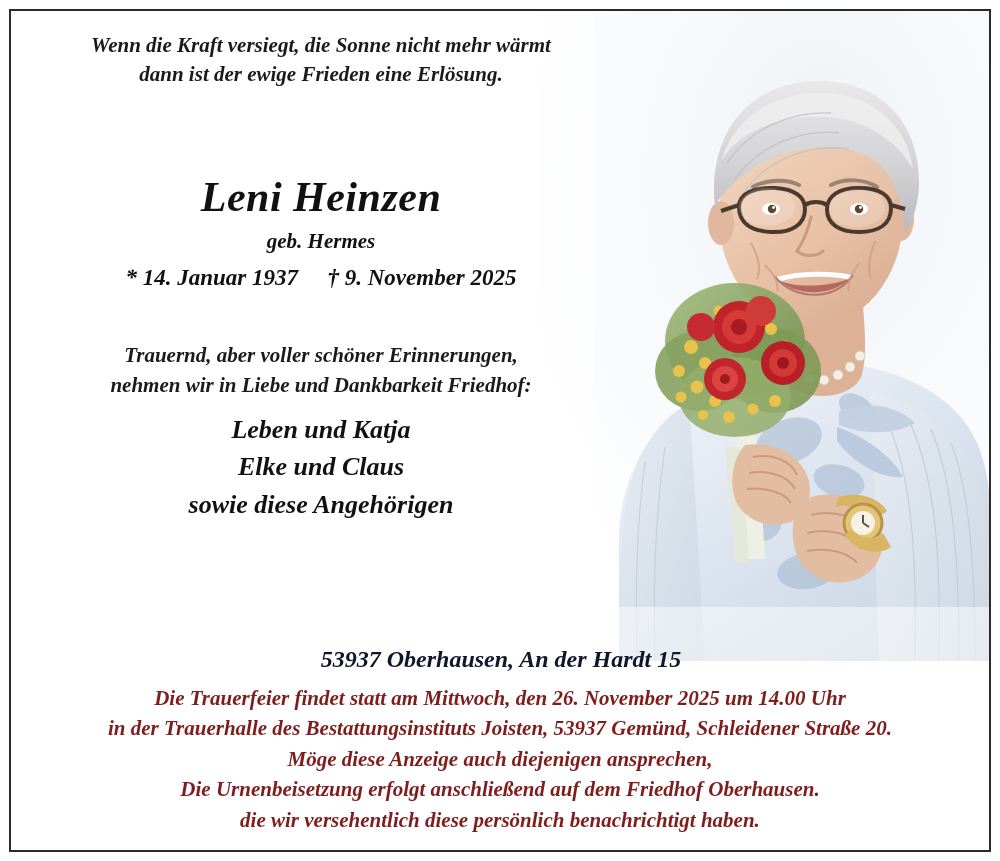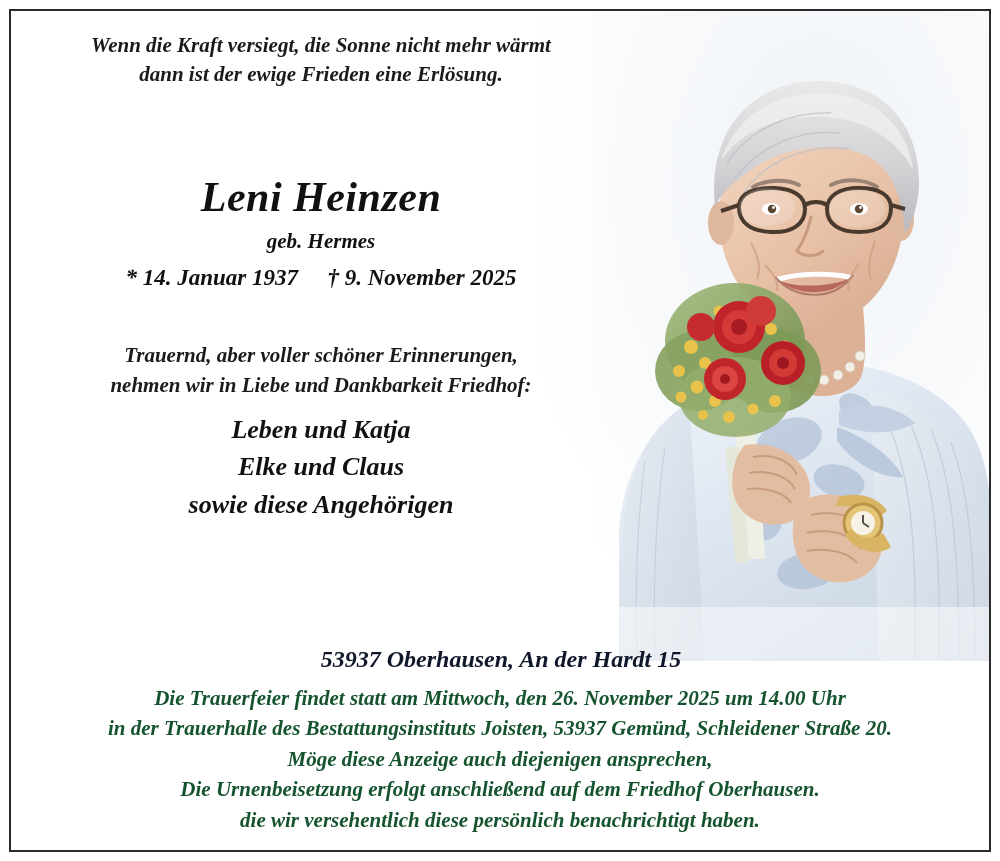--- a/index.html
+++ b/index.html
@@ -153,21 +153,21 @@
   .ceremony {
     position: absolute;
     left: 0;
     top: 672px;
     width: 978px;
     text-align: center;
     font-style: italic;
     font-weight: bold;
     font-size: 21px;
     line-height: 1.45;
-    color: #14532d;
+    color: #7f1d1d;
   }
   .ceremony div {
     white-space: nowrap;
   }
 </style>
 </head>
 <body>
 
 <div class="obituary">
 

